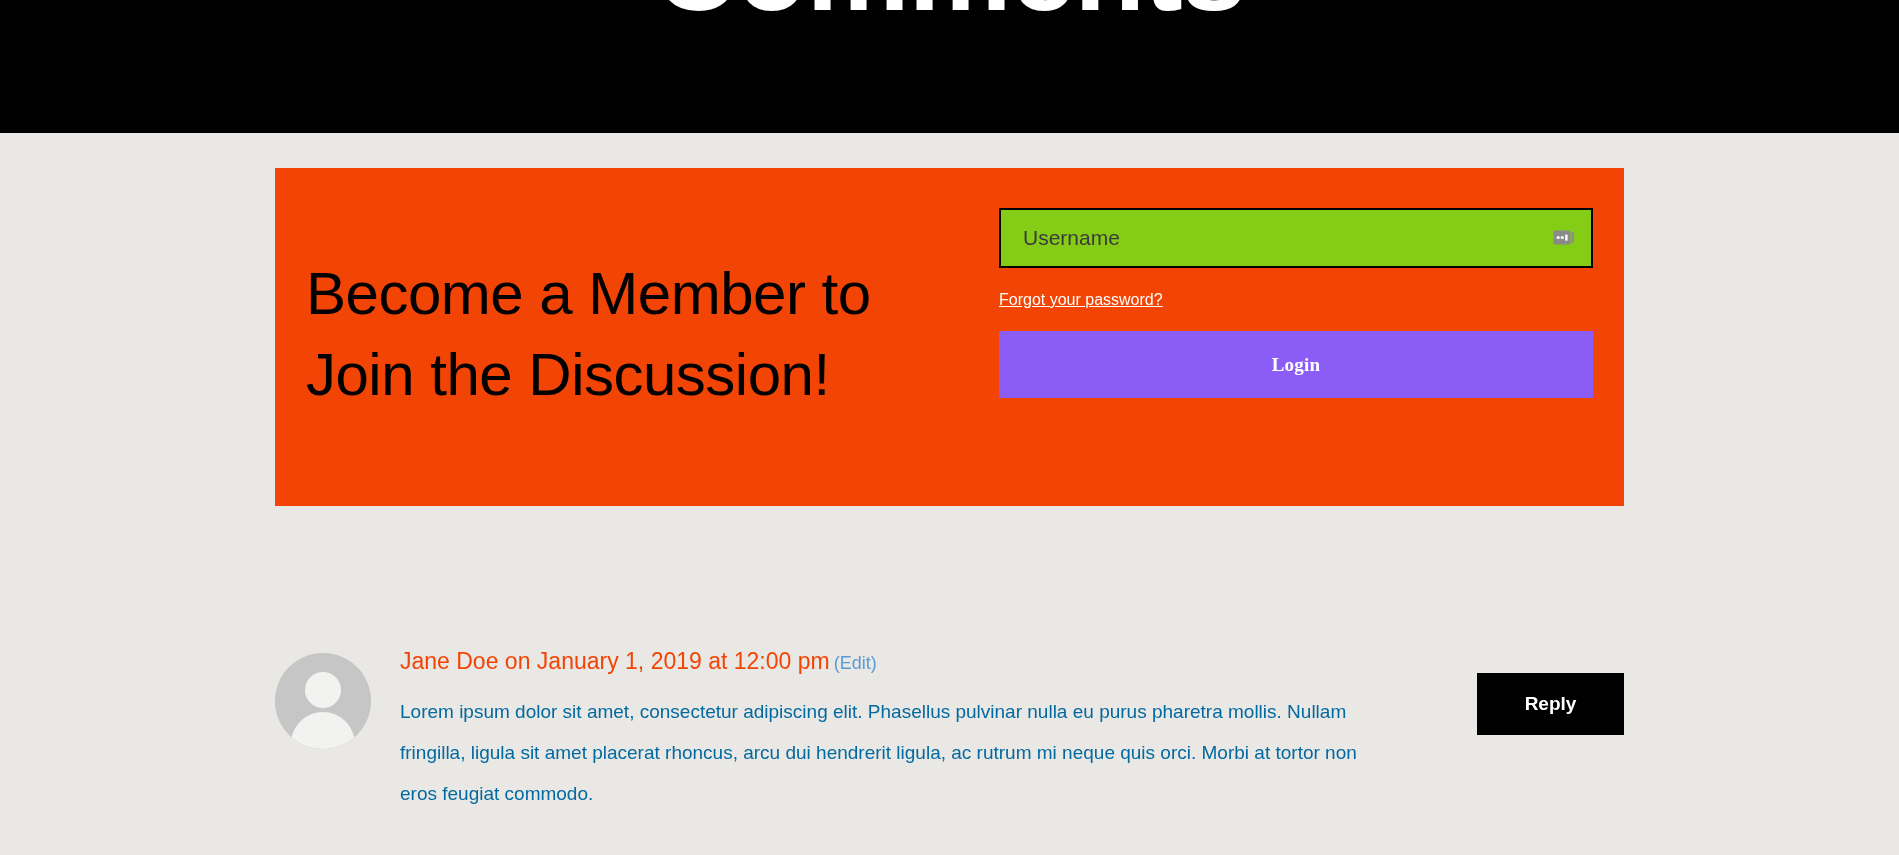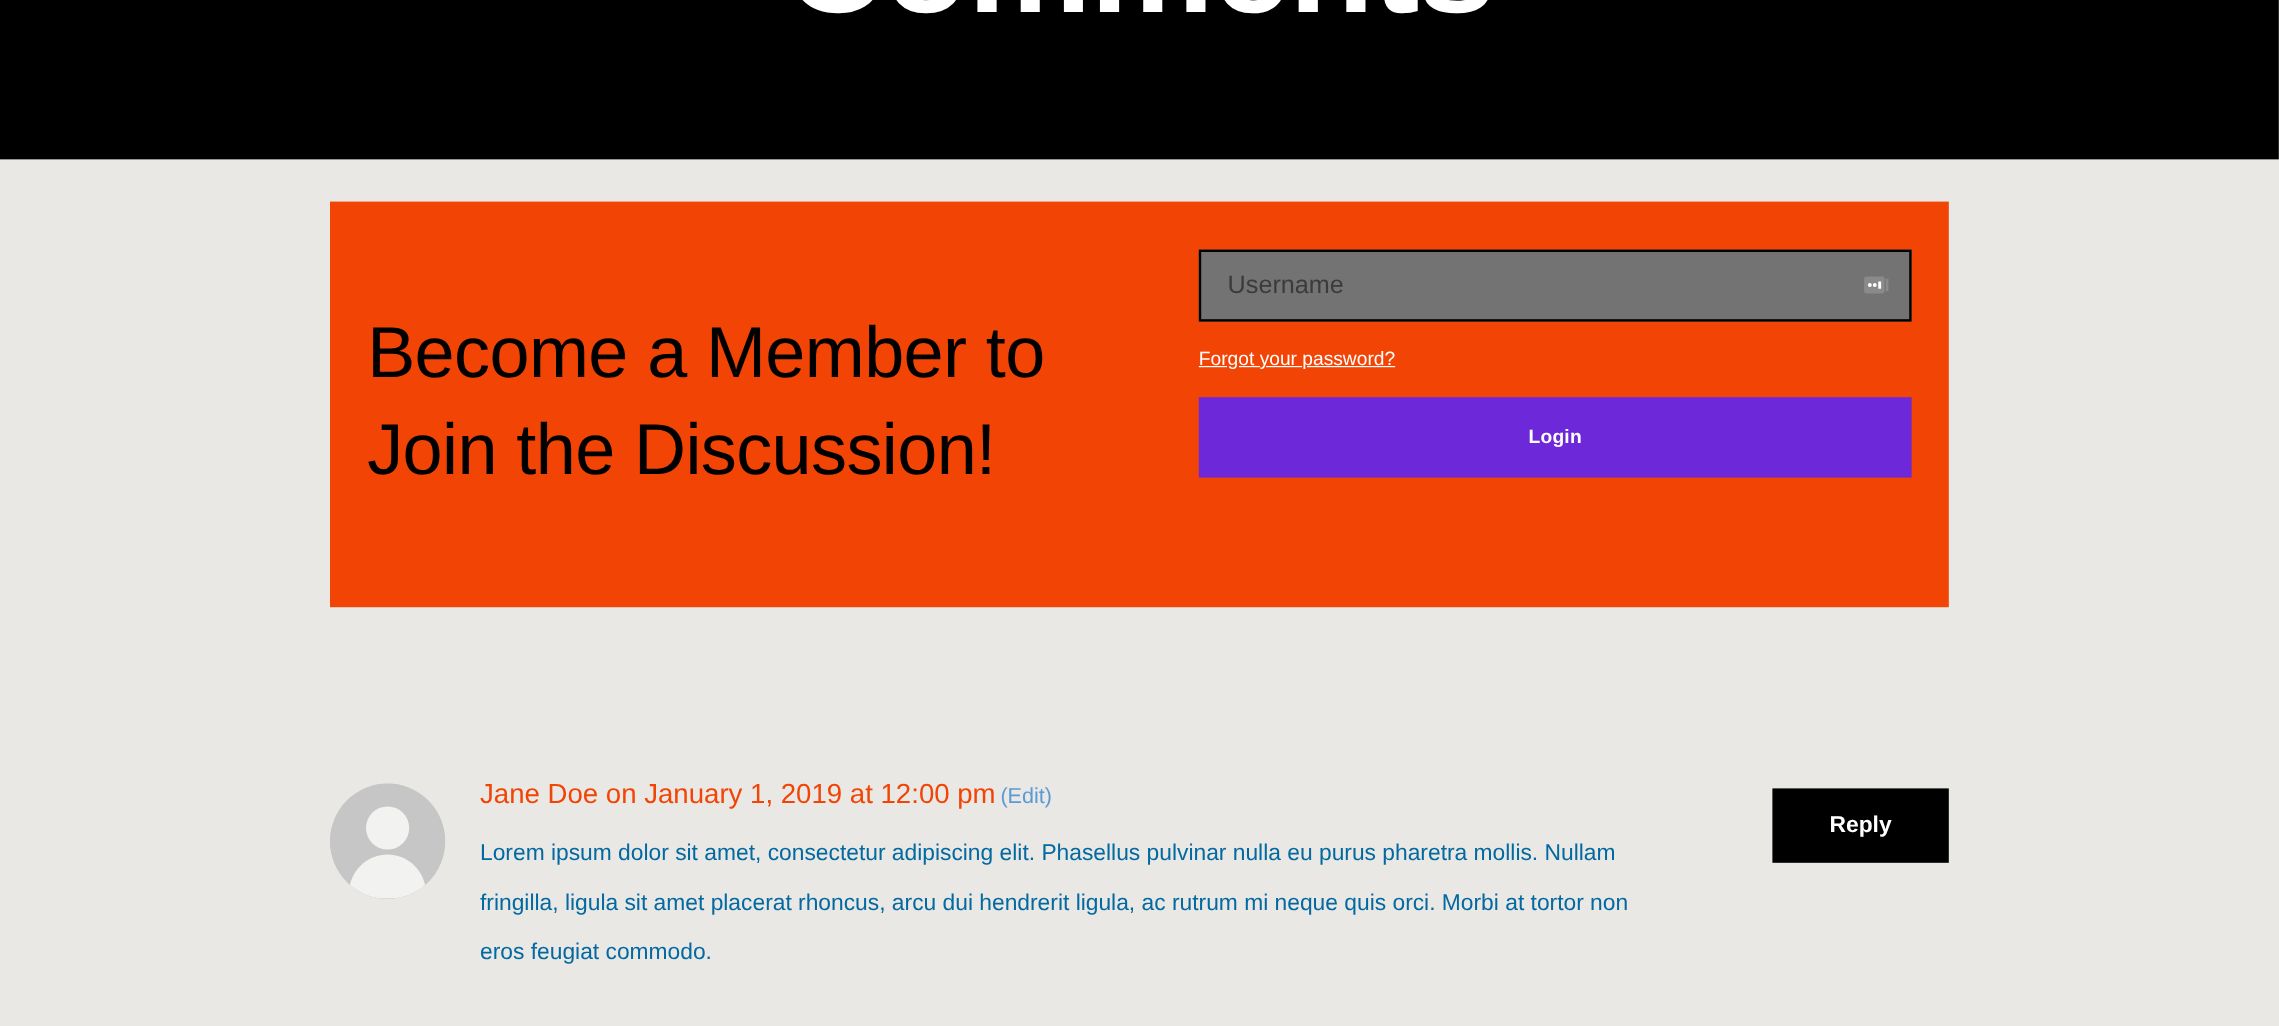--- a/index.html
+++ b/index.html
@@ -80,21 +80,21 @@
   .field-wrap {
     position: relative;
     width: 594px;
     height: 60px;
     margin-bottom: 22px;
   }
   .field-input {
     display: block;
     width: 594px;
     height: 60px;
-    background: #737373;
+    background: #84cc16;
     border: 2px solid #000000;
     outline: none;
     padding: 0 80px 0 22px;
     font-family: "Liberation Sans", sans-serif;
     font-size: 21px;
     color: #1a1a1a;
   }
   .field-input::placeholder { color: #3b3b3b; opacity: 1; }
 
   .pw-mgr-icon {
@@ -116,25 +116,25 @@
     line-height: 20px;
     text-decoration: underline;
     cursor: pointer;
   }
 
   .login-button {
     display: block;
     width: 594px;
     height: 67px;
     margin-top: 21px;
-    background: #6d28d9;
+    background: #8b5cf6;
     color: #ffffff;
     border: none;
-    font-family: Liberation Sans, sans-serif;
-    font-size: 16px;
+    font-family: Liberation Serif, serif;
+    font-size: 19px;
     font-weight: 700;
     letter-spacing: 0.2px;
     cursor: pointer;
   }
 
   
   .comments-section {
     position: absolute;
     left: 275px;
     top: 490px;
@@ -188,21 +188,21 @@
   .comment-text {
     margin: 12px 0 0 0;
     font-size: 19px;
     line-height: 41px;
     color: #0369a1;
   }
 
   .reply-button {
     position: absolute;
     right: 0;
-    top: 12px;
+    top: 28px;
     width: 147px;
     height: 62px;
     background: #000000;
     color: #ffffff;
     border: none;
     font-family: "Liberation Sans", sans-serif;
     font-size: 19px;
     font-weight: 700;
     cursor: pointer;
   }

